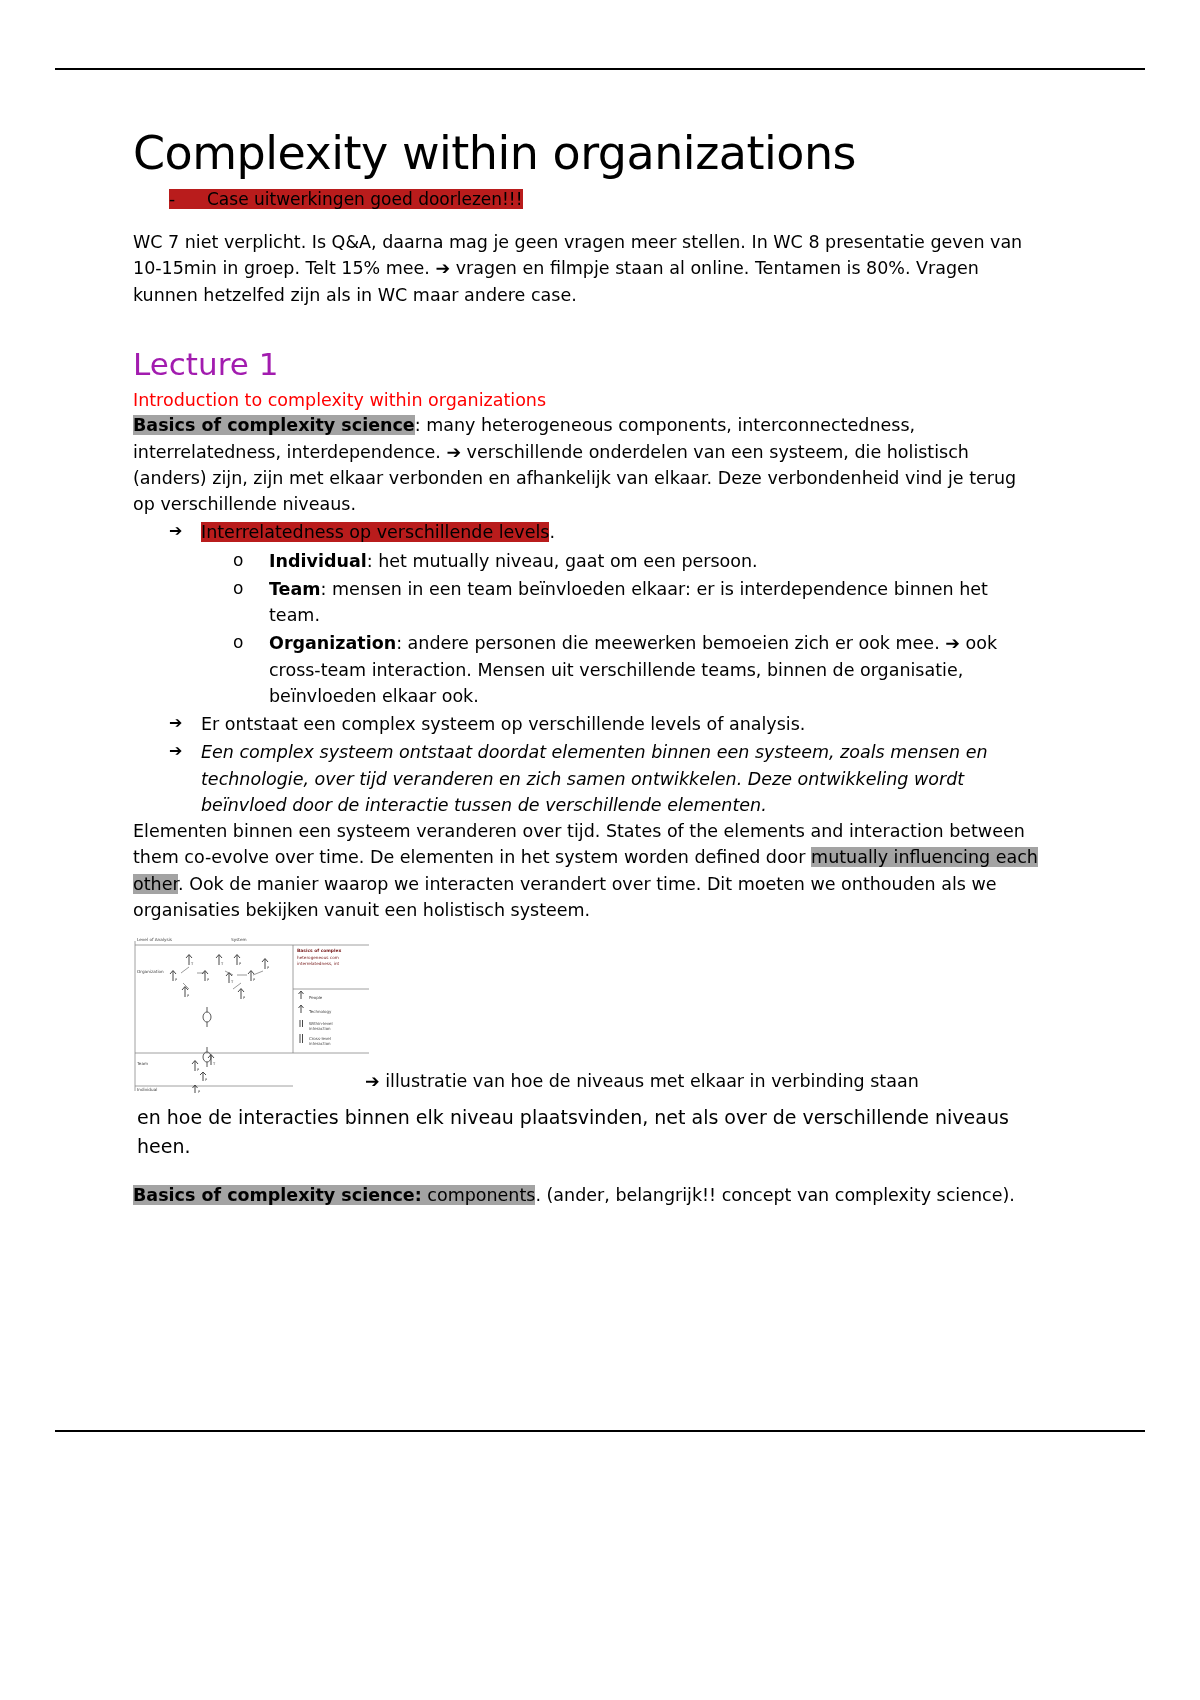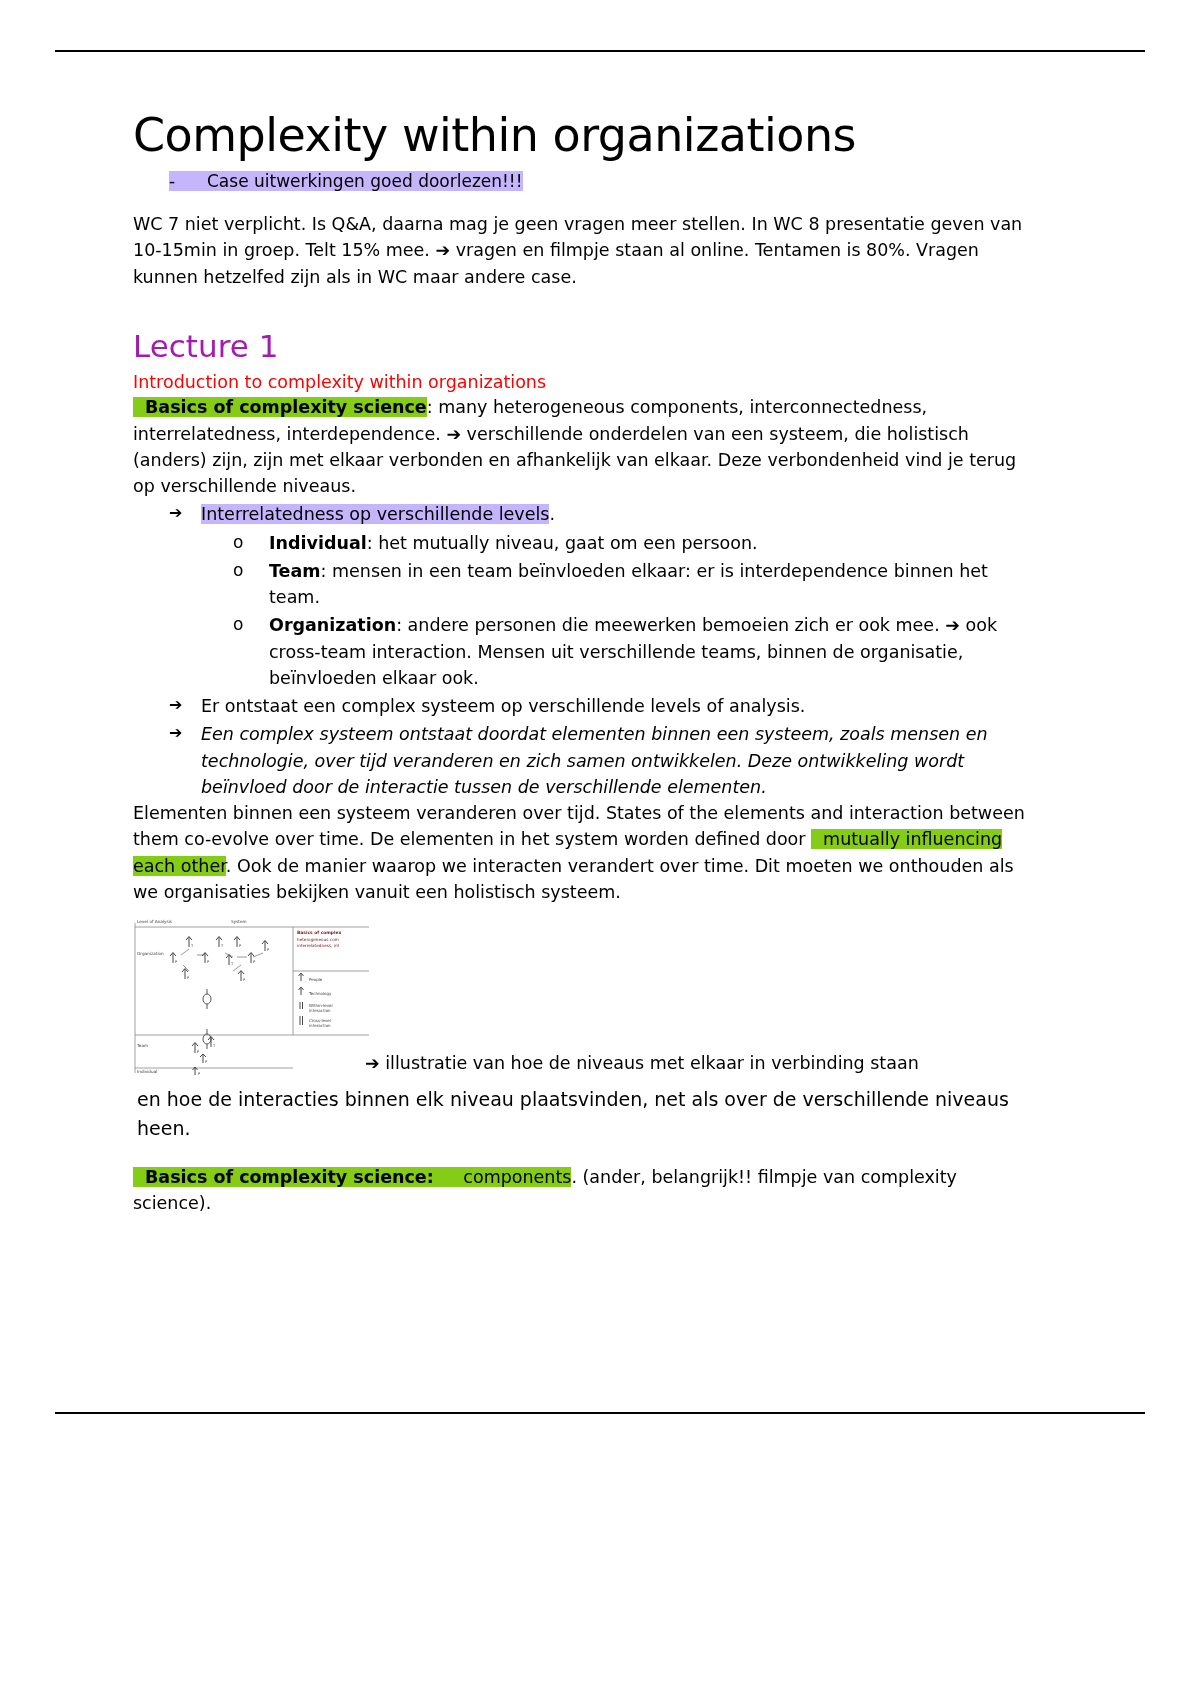--- a/index.html
+++ b/index.html
@@ -10,21 +10,21 @@
   body {
     width: 1200px;
     height: 1700px;
     font-family: "DejaVu Sans", sans-serif;
     color: #000000;
     position: relative;
     overflow: hidden;
   }
   .page {
     position: absolute;
-    left: 0; top: 0;
+    left: 0; top: 18px;
     width: 1200px;
     height: 1462px;
     background: #fff;
     border-radius: 7px;
   }
   .rule-top {
     position: absolute;
     left: 55px;
     right: 55px;
     top: 50px;
@@ -50,25 +50,24 @@
     font-family: "DejaVu Sans", sans-serif;
     font-size: 46px;
     font-weight: 400;
     line-height: 1.1;
     margin: 0 0 4px 0;
     letter-spacing: -0.5px;
     color: #000;
   }
 
   .hl-green {
-    background: #c4b5fd;
+    background: #b91c1c;
   }
   .hl-yellow {
-    background: #84cc16;
-    padding-left: 12px;
+    background: #a3a3a3;
   }
 
   .bullet-dash {
     margin: 8px 0 0 36px;
     font-size: 17px;
     line-height: 1.45;
   }
   .bullet-dash .dash {
     display: inline-block;
     width: 38px;
@@ -322,16 +321,16 @@
             <ellipse cx="74" cy="126" rx="4" ry="5"></ellipse>
             <path d="M74 121 v-5 M74 131 v5"></path>
           </g>
         </svg>
       </div>
       <div class="fig-caption-inline">➔ illustratie van hoe de niveaus met elkaar in verbinding staan</div>
     </div>
 
     <p class="after-fig">en hoe de interacties binnen elk niveau plaatsvinden, net als over de verschillende niveaus heen.</p>
 
-    <p class="body-text spaced"><span class="bold hl-yellow">Basics of complexity science:</span><span class="hl-yellow">&nbsp;</span><span class="hl-yellow">components</span><span>. (ander, belangrijk!! filmpje van complexity science).</span></p>
+    <p class="body-text spaced"><span class="bold hl-yellow">Basics of complexity science:</span><span class="hl-yellow">&nbsp;</span><span class="hl-yellow">components</span><span>. (ander, belangrijk!! concept van complexity science).</span></p>
 
   </div>
 </div>
 
 </body></html>

